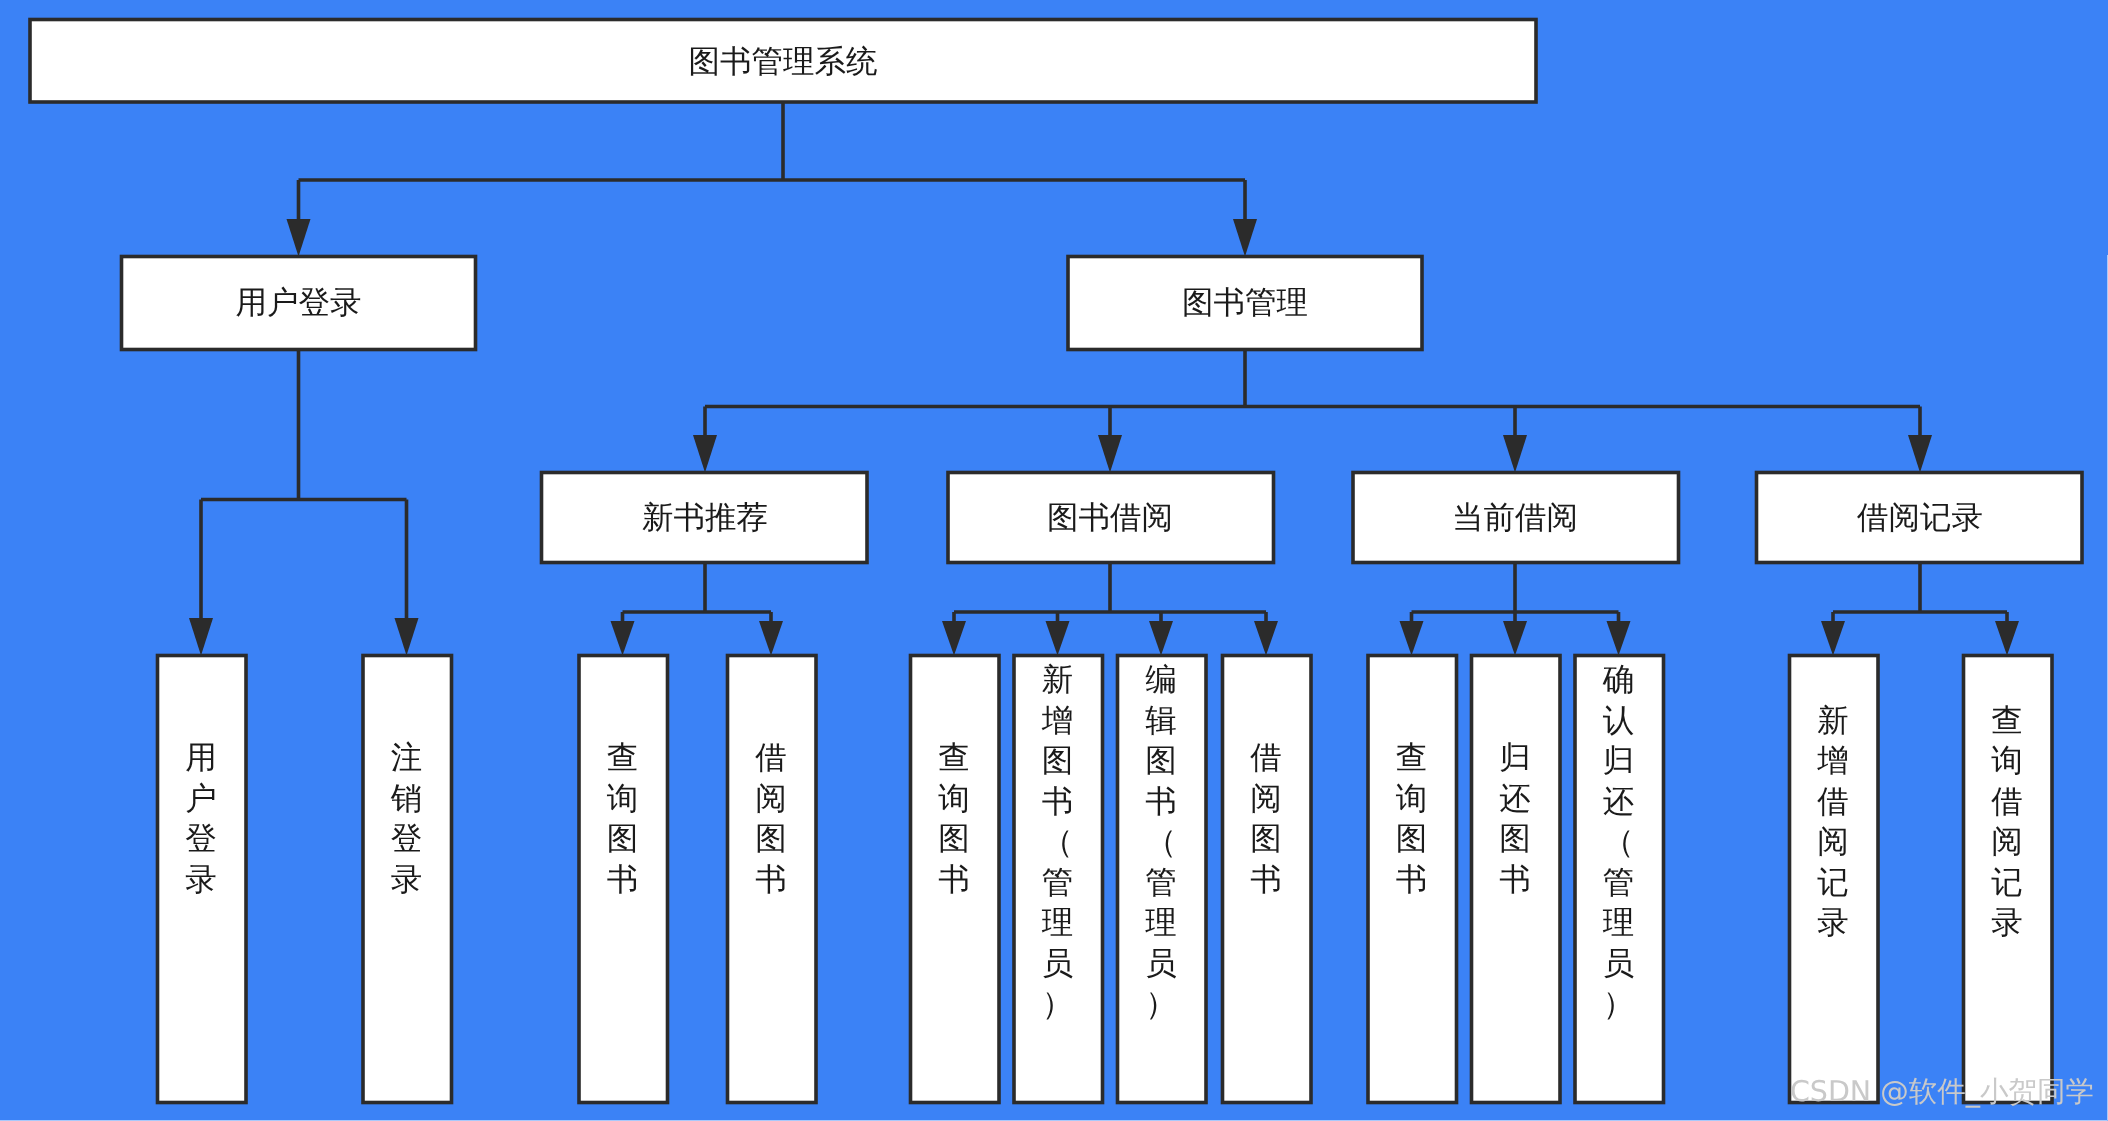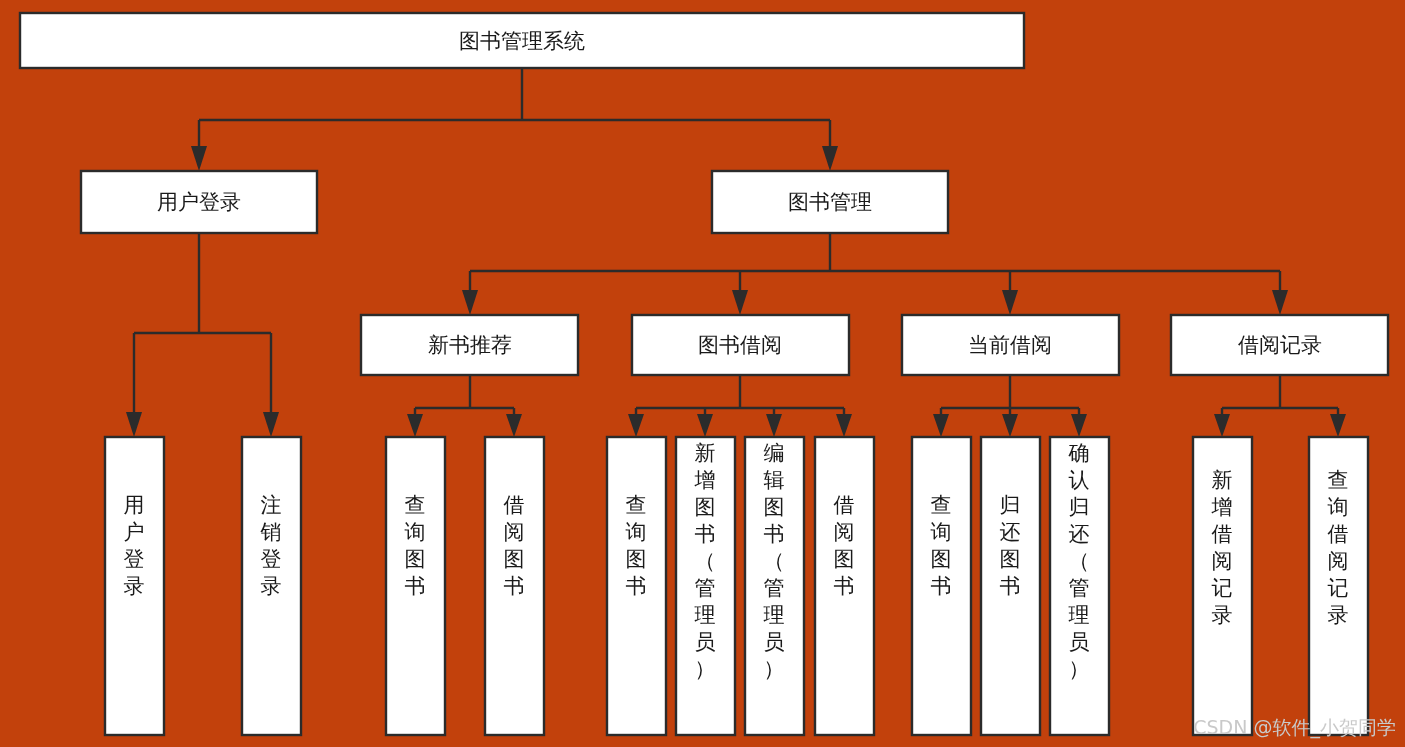--- a/index.html
+++ b/index.html
@@ -7,21 +7,21 @@
     padding: 0;
     background: #ffffff;
   }
   body {
     font-family: "DejaVu Sans", "Liberation Sans", sans-serif;
   }
   #diagram-root {
     position: relative;
     width: 1405px;
     height: 747px;
-    background: #c2410c;
+    background: #3b82f6;
     overflow: hidden;
   }
   svg#flow-svg {
     position: absolute;
     left: 0;
     top: 0;
     width: 1405px;
     height: 747px;
     display: block;
   }

